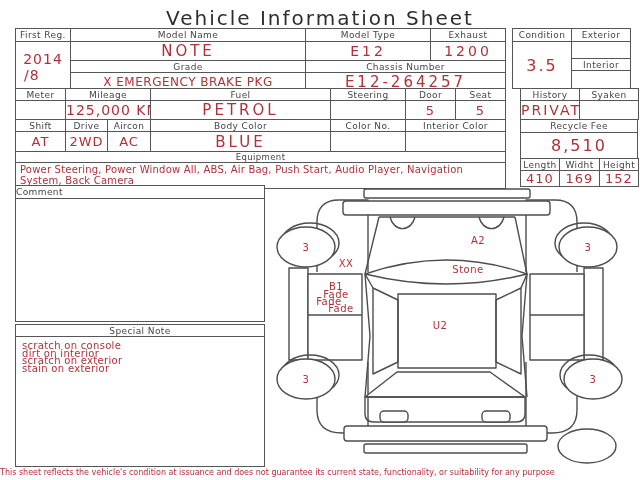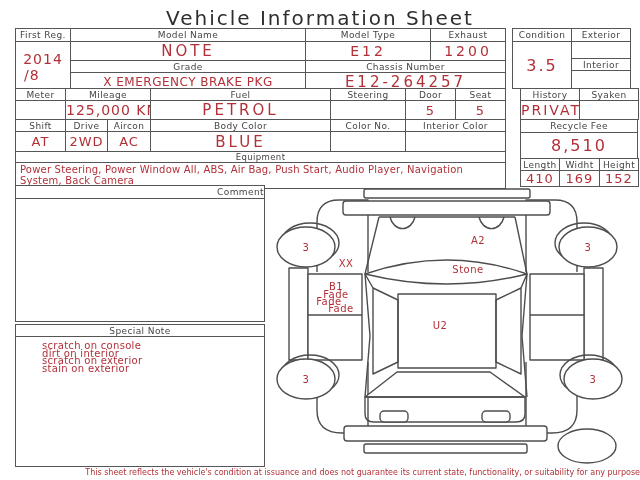--- a/index.html
+++ b/index.html
@@ -16,26 +16,26 @@
   .f12{font-size:12px}.f10{font-size:14px}
   .ls3{letter-spacing:3px}.ls2{letter-spacing:2px}.ls1{letter-spacing:1px}.ls05{letter-spacing:0.5px}
   .h10{height:10px}.h11{height:11px}.h12{height:12px}.h14{height:13px}
   .h16{height:16px}.h17{height:17px}.h18{height:18px}.h19{height:19px}.h23{height:23px}.h25{height:25px}
   .eqcell{white-space:normal;text-align:left;padding:1px 4px;font-size:10px;
           line-height:10.5px;letter-spacing:0.2px;}
   .rightcol{position:absolute;left:512px;top:88px;width:118px;}
   .rightcol table{position:static;margin-left:8px;}
   .rightcol table+table{margin-top:-1px;}
   .box{position:absolute;border:1px solid #565656;background:#fff;box-sizing:border-box;}
-  .boxhead{font-size:9px;color:#454545;text-align:right;letter-spacing:0.4px;
+  .boxhead{font-size:9px;color:#454545;text-align:left;letter-spacing:0.4px;
            border-bottom:1px solid #565656;height:12px;line-height:12px;}
   .notehead{font-size:9px;color:#454545;text-align:center;letter-spacing:0.4px;line-height:12px;}
   .noteline{font-size:10px;line-height:7.6px;color:#b23038;padding-left:6px;letter-spacing:0.3px;}
-  .notebody{padding-top:5px;padding-left:20px;}
-  .footer{position:absolute;top:468px;left:0;width:100%;text-align:right;
+  .notebody{padding-top:5px;}
+  .footer{position:absolute;top:468px;left:0;width:100%;text-align:left;
           font-size:8px;color:#b23038;white-space:nowrap;}
   .diagram{position:absolute;left:276px;top:186px;width:360px;height:281px;}
   .diagram svg{position:absolute;left:0;top:0;}
   .mark{position:absolute;transform:translate(-50%,-50%);color:#b23038;
         font-size:10px;letter-spacing:0.5px;white-space:nowrap;}
 </style>
 </head>
 <body>
 
 <div class="sheet">

